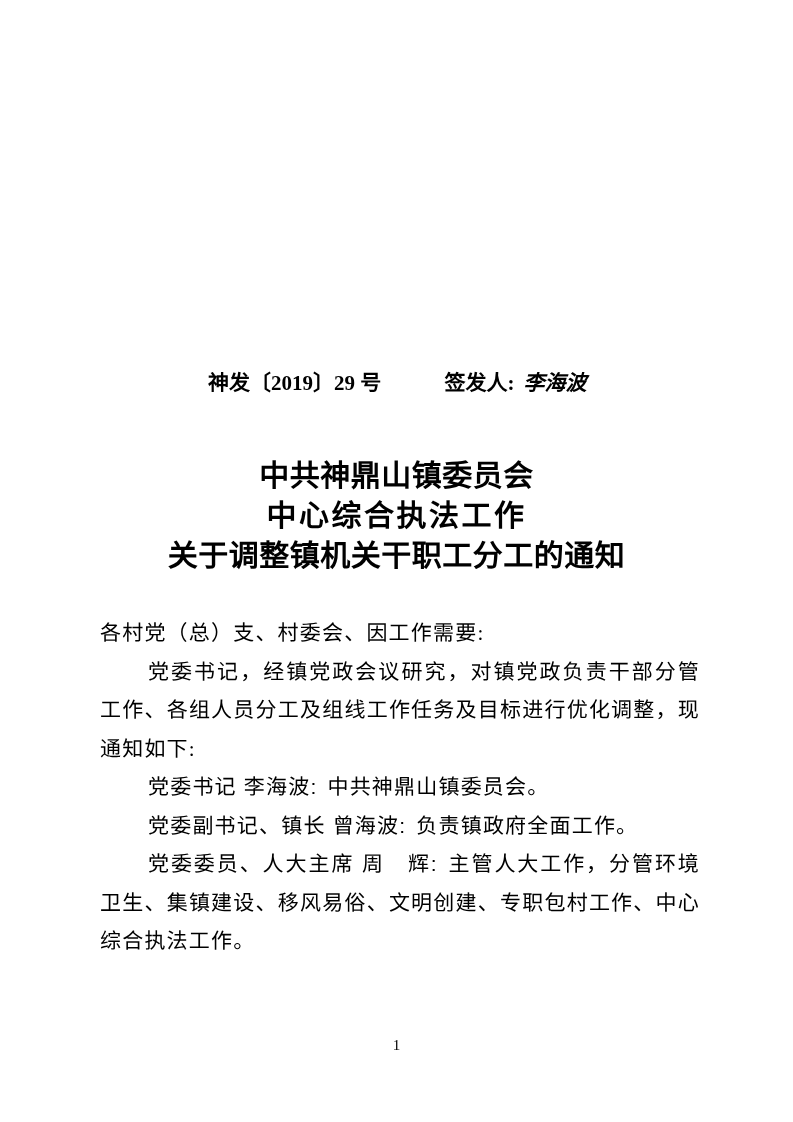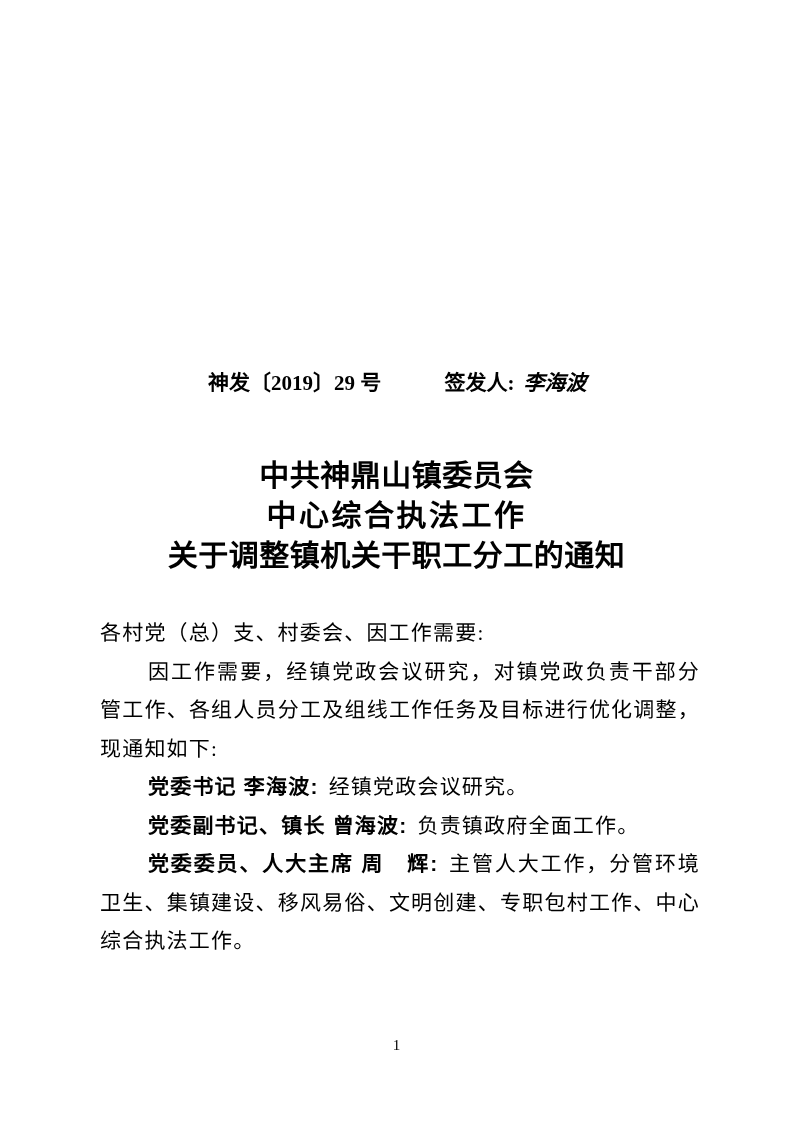--- a/index.html
+++ b/index.html
@@ -69,21 +69,21 @@
   }
   .indent {
     text-indent: 48px;
   }
   .section-heading {
     font-family: "Liberation Sans", "DejaVu Sans", sans-serif;
     font-weight: bold;
   }
   .role {
     font-family: "Liberation Sans", "DejaVu Sans", sans-serif;
-    font-weight: bold;
+    font-weight: normal;
     margin-right: 10px;
   }
   
   .page-footer {
     position: absolute;
     top: 1035px;
     left: 0;
     width: 793px;
     text-align: center;
     font-size: 15px;
@@ -104,22 +104,22 @@
   </div>
 
   <div class="doc-title">
     <div class="title-line">中共神鼎山镇委员会</div>
     <div class="title-line title-line-2">中心综合执法工作</div>
     <div class="title-line">关于调整镇机关干职工分工的通知</div>
   </div>
 
   <div class="doc-body">
     <p class="salutation">各村党（总）支、村委会、因工作需要:</p>
-    <p class="para indent">因工作需要，经镇党政会议研究，对镇党政负责干部分管工作、各组人员分工及组线工作任务及目标进行优化调整，现通知如下:</p>
-    <p class="para indent"><span class="role">党委书记 李海波:</span><span class="duty">经镇党政会议研究。</span></p>
+    <p class="para indent">党委书记，经镇党政会议研究，对镇党政负责干部分管工作、各组人员分工及组线工作任务及目标进行优化调整，现通知如下:</p>
+    <p class="para indent"><span class="role">党委书记 李海波:</span><span class="duty">中共神鼎山镇委员会。</span></p>
     <p class="para indent"><span class="role">党委副书记、镇长 曾海波:</span><span class="duty">负责镇政府全面工作。</span></p>
     <p class="para indent"><span class="role">党委委员、人大主席 周　辉:</span><span class="duty">主管人大工作，分管环境卫生、集镇建设、移风易俗、文明创建、专职包村工作、中心综合执法工作。</span></p>
   </div>
 
   <div class="page-footer">
     <span>1</span>
   </div>
 
 </div>
 

